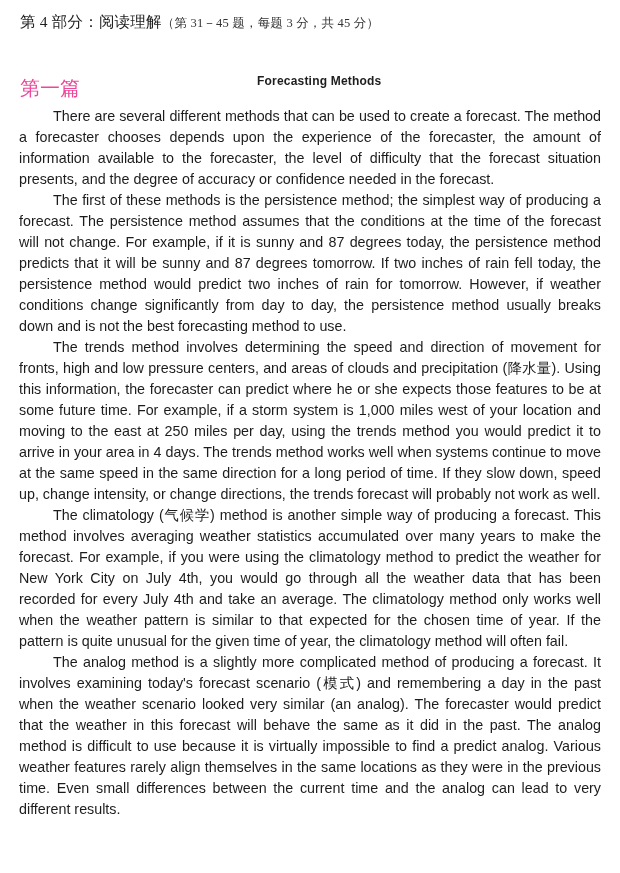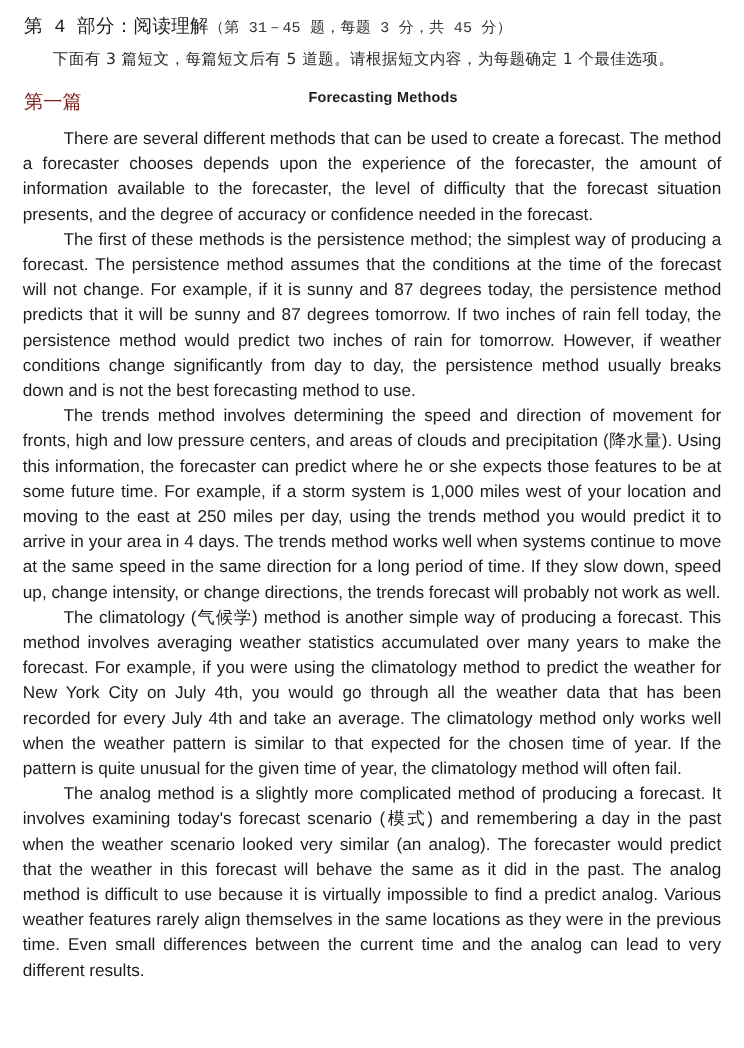--- a/index.html
+++ b/index.html
@@ -22,44 +22,44 @@
       width: 620px;
       height: 873px;
     }
     .section-heading {
       position: absolute;
       left: 20px;
       top: 12px;
       font-size: 15.5px;
       letter-spacing: 0.2px;
       white-space: nowrap;
-      font-family: Liberation Mono, monospace;
+      font-family: Liberation Serif, serif;
       color: #1e1e1e;
     }
     .section-heading .small {
       font-size: 12.5px;
       color: #333;
     }
     .instructions {
       position: absolute;
       left: 44px;
       top: 40px;
       font-size: 13px;
       white-space: nowrap;
       font-family: "DejaVu Sans", sans-serif;
       color: #2a2a2a;
       letter-spacing: 0.3px;
     }
     .passage-label {
       position: absolute;
       left: 20px;
       top: 75px;
-      font-size: 16px;
+      font-size: 20px;
       font-family: "DejaVu Sans", sans-serif;
-      color: #7f1d1d;
+      color: #ec4899;
     }
     .passage-title {
       position: absolute;
       left: 257px;
       top: 74px;
       font-size: 12px;
       font-weight: bold;
       color: #1e1e1e;
       letter-spacing: 0.2px;
     }
@@ -79,21 +79,20 @@
     }
   </style>
 </head>
 <body>
 
 <div class="page">
   <div class="section-heading">
     <span>第 4 部分：阅读理解</span><span class="small">（第 31－45 题，每题 3 分，共 45 分）</span>
   </div>
 
-  <div class="instructions">下面有 3 篇短文，每篇短文后有 5 道题。请根据短文内容，为每题确定 1 个最佳选项。</div>
 
   <div class="passage-label">第一篇</div>
   <div class="passage-title">Forecasting Methods</div>
 
   <div class="body-text">
     <p>There are several different methods that can be used to create a forecast. The method a forecaster chooses depends upon the experience of the forecaster, the amount of information available to the forecaster, the level of difficulty that the forecast situation presents, and the degree of accuracy or confidence needed in the forecast.</p>
     <p>The first of these methods is the persistence method; the simplest way of producing a forecast. The persistence method assumes that the conditions at the time of the forecast will not change. For example, if it is sunny and 87 degrees today, the persistence method predicts that it will be sunny and 87 degrees tomorrow. If two inches of rain fell today, the persistence method would predict two inches of rain for tomorrow. However, if weather conditions change significantly from day to day, the persistence method usually breaks down and is not the best forecasting method to use.</p>
     <p>The trends method involves determining the speed and direction of movement for fronts, high and low pressure centers, and areas of clouds and precipitation (降水量). Using this information, the forecaster can predict where he or she expects those features to be at some future time. For example, if a storm system is 1,000 miles west of your location and moving to the east at 250 miles per day, using the trends method you would predict it to arrive in your area in 4 days. The trends method works well when systems continue to move at the same speed in the same direction for a long period of time. If they slow down, speed up, change intensity, or change directions, the trends forecast will probably not work as well.</p>
     <p>The climatology (气候学) method is another simple way of producing a forecast. This method involves averaging weather statistics accumulated over many years to make the forecast. For example, if you were using the climatology method to predict the weather for New York City on July 4th, you would go through all the weather data that has been recorded for every July 4th and take an average. The climatology method only works well when the weather pattern is similar to that expected for the chosen time of year. If the pattern is quite unusual for the given time of year, the climatology method will often fail.</p>
     <p>The analog method is a slightly more complicated method of producing a forecast. It involves examining today's forecast scenario (模式) and remembering a day in the past when the weather scenario looked very similar (an analog). The forecaster would predict that the weather in this forecast will behave the same as it did in the past. The analog method is difficult to use because it is virtually impossible to find a predict analog. Various weather features rarely align themselves in the same locations as they were in the previous time. Even small differences between the current time and the analog can lead to very different results.</p>

